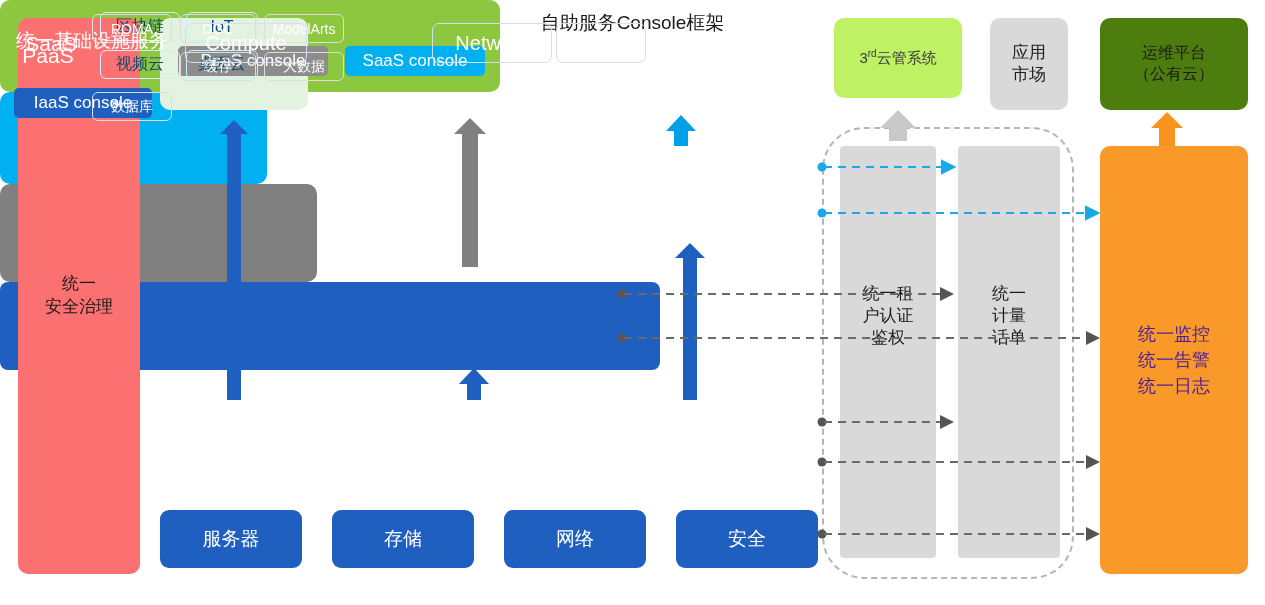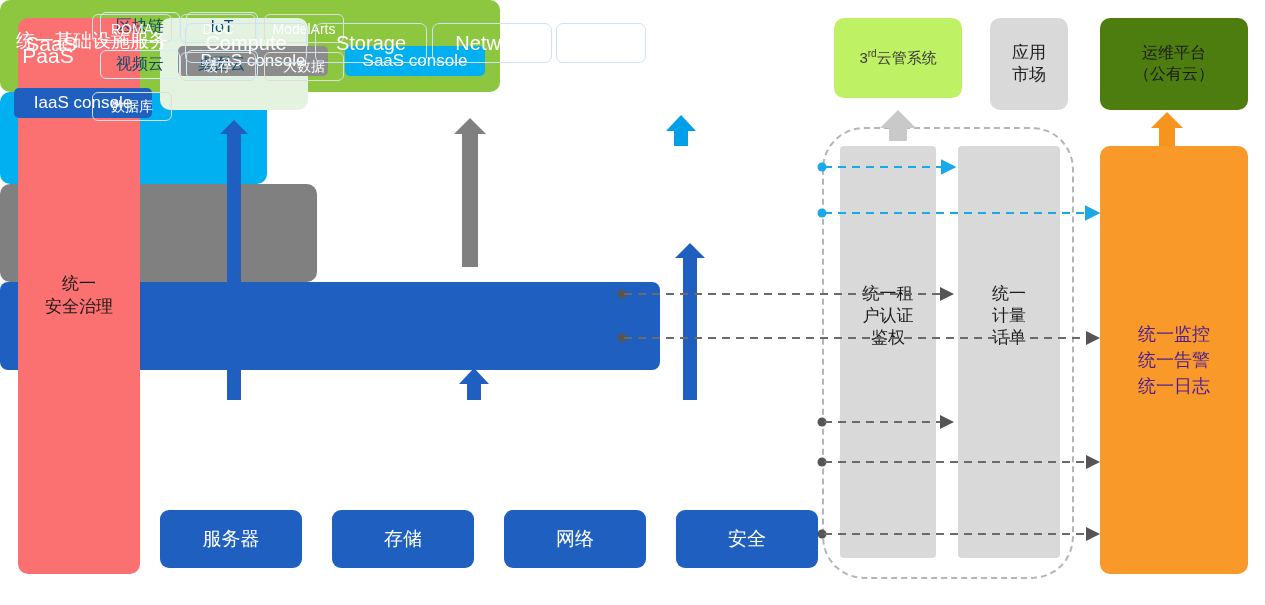--- a/index.html
+++ b/index.html
@@ -101,20 +101,21 @@
       <div>统一</div>
       <div>安全治理</div>
     </div>
   </div>
 
   <div class="box" id="apigw">
     <span>API网关</span>
   </div>
 
   <div id="console">
+    <div class="title">自助服务Console框架</div>
     <div class="cchip" id="chip-iaas">IaaS console</div>
     <div class="cchip" id="chip-paas">PaaS console</div>
     <div class="cchip" id="chip-saas">SaaS console</div>
   </div>
 
   <div class="box" id="third">
     <div><span>3</span><sup>rd</sup><span>云管系统</span></div>
   </div>
 
   <div class="box" id="appmkt">
@@ -153,21 +154,20 @@
     <div class="pchip" id="p-dgc">DGC</div>
     <div class="pchip" id="p-ma">ModelArts</div>
     <div class="pchip" id="p-db">数据库</div>
     <div class="pchip" id="p-cache">缓存</div>
     <div class="pchip" id="p-bd">大数据</div>
   </div>
 
   <div id="infra">
     <div class="lbl">统一基础设施服务</div>
     <div class="ichip" id="i-compute">Compute</div>
-    <div class="ichip" id="i-storage">Storage</div>
     <div class="ichip" id="i-network">Network</div>
     <div class="ichip" id="i-cce">CCE</div>
   </div>
 
   <div class="bbox" id="b-srv">服务器</div>
   <div class="bbox" id="b-sto">存储</div>
   <div class="bbox" id="b-net">网络</div>
   <div class="bbox" id="b-sec">安全</div>
 
   <div id="dashbox"></div>

